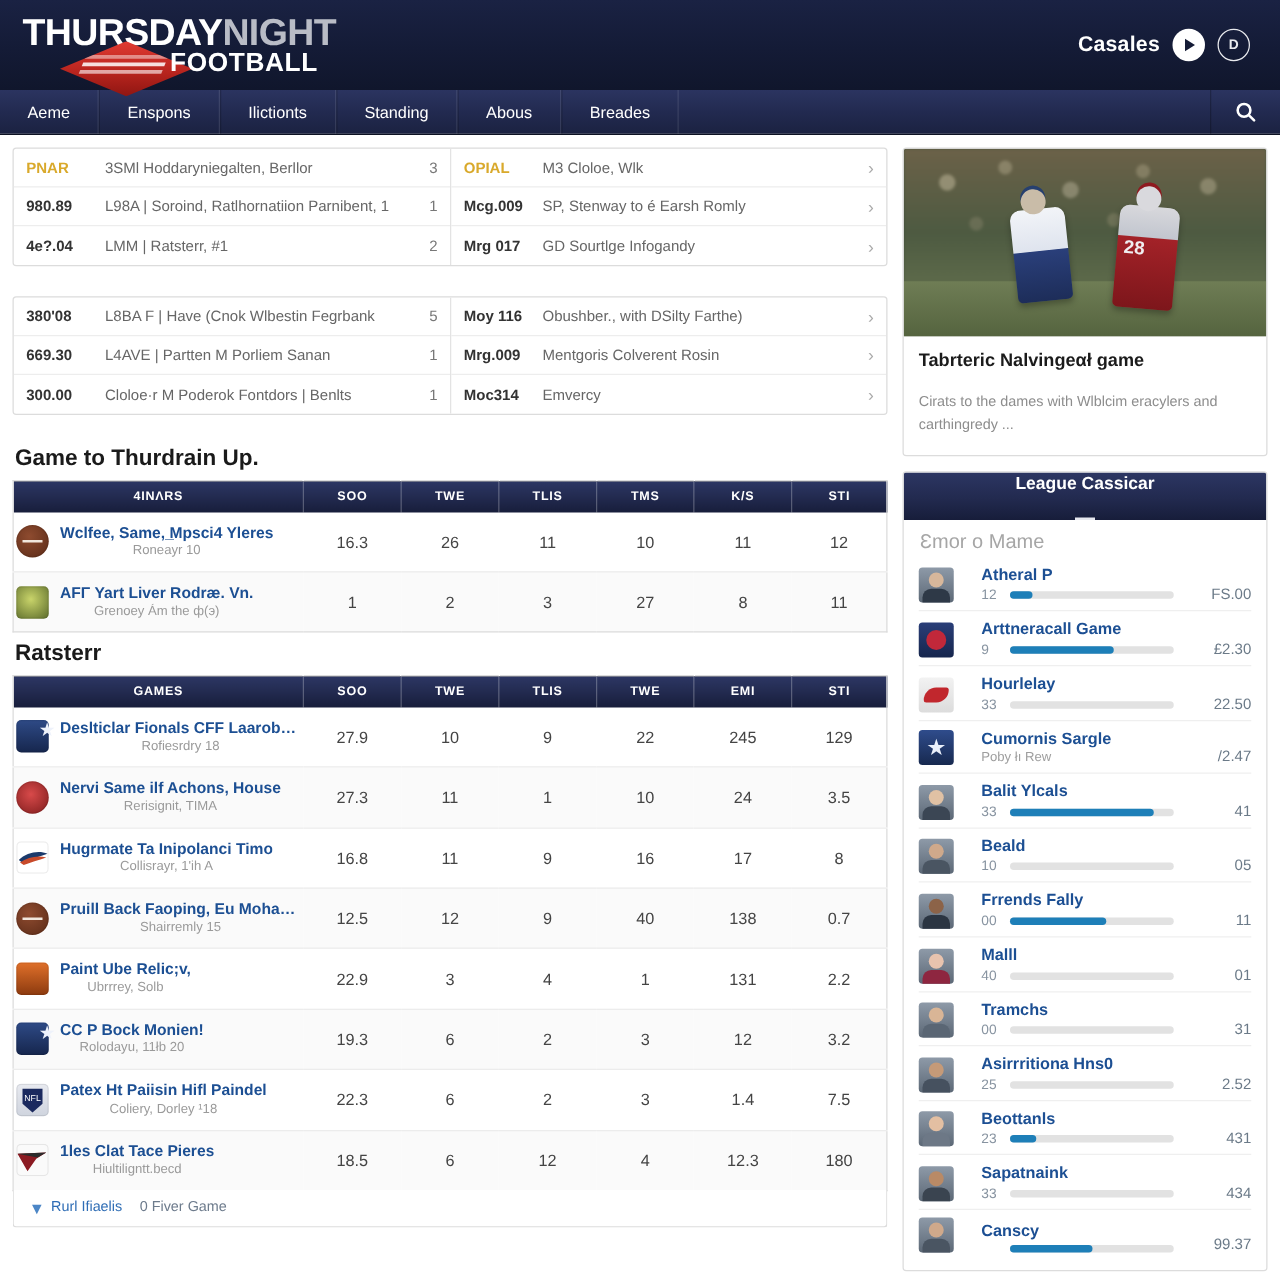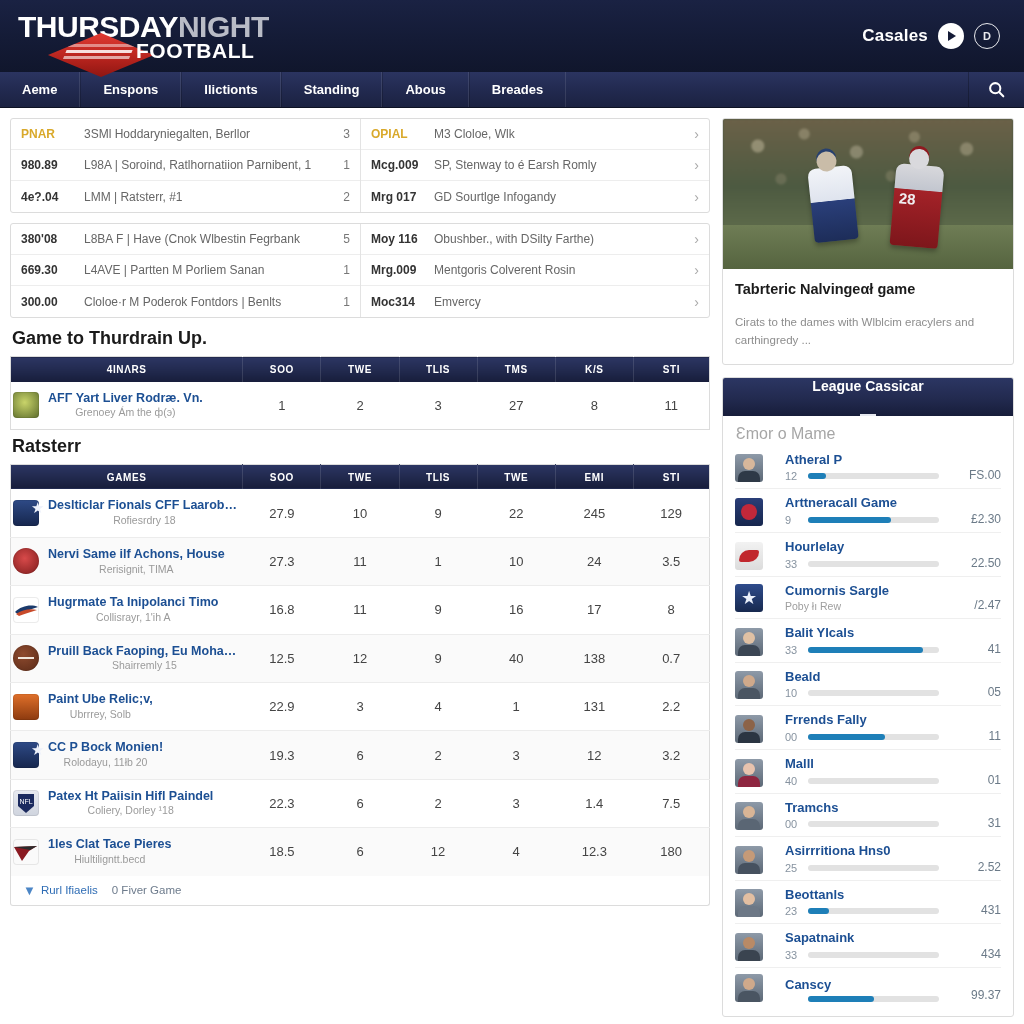--- a/index.html
+++ b/index.html
@@ -63,42 +63,42 @@
   
   .navbar{
     height:36px;
     background:linear-gradient(180deg,#2b3460 0%,#222a50 50%,#1b2241 100%);
     border-bottom:1px solid #0d1223;
     display:flex; align-items:stretch;
   }
   .nav-item{
     padding:0 22px;
     display:flex;align-items:center;
-    color:#ffffff; font-size:13px; font-weight:bold;
+    color:#ffffff; font-size:13px; font-weight:normal;
     border-right:1px solid rgba(255,255,255,.10);
     border-left:1px solid rgba(0,0,0,.18);
     cursor:pointer; white-space:nowrap;text-align:right;
   }
   .nav-item:first-child{border-left:none;}
   .nav-spacer{flex:1;}
   .nav-search{
     width:56px;display:flex;align-items:center;justify-content:center;
     border-left:1px solid rgba(0,0,0,.25);
   }
   .nav-search svg{ fill:none; stroke:#fff; stroke-width:2.4; }
 
   
   .page{ display:flex; padding:10px 10px 0 10px; gap:12px; height:916px; }
   .col-main{ width:700px; flex:none; }
   .col-side{ width:292px; flex:none; }
 
   
   .score-block{
     background:#fff;border:1px solid #dcdcdc;border-radius:3px;
-    display:flex; margin-bottom:10px; overflow:hidden;
+    display:flex; margin-bottom:24px; overflow:hidden;
   }
   .score-col{ width:50%; }
   .score-col + .score-col{ border-left:1px solid #e3e3e3;}
   .score-row{
     display:flex;align-items:center;gap:9px;
     height:31px; padding:0 10px;
     border-bottom:1px solid #ededed;
     font-size:12px; color:#555;
   }
   .score-row:last-child{border-bottom:none;}
@@ -409,20 +409,37 @@
           <th>TLIS</th>
           <th>TMS</th>
           <th>K/S</th>
           <th>STI</th>
         </tr>
       </thead>
       <tbody>
         <tr>
           <td class="cell-team">
             <div class="team">
+              <div class="team-logo ball"></div>
+              <div class="team-txt">
+                <div class="team-name">Wclfee, Same, ̲Mpsci4 Yleres</div>
+                <div class="team-sub">Roneayr 10</div>
+              </div>
+            </div>
+          </td>
+          <td>16.3</td>
+          <td>26</td>
+          <td>11</td>
+          <td>10</td>
+          <td>11</td>
+          <td>12</td>
+        </tr>
+        <tr>
+          <td class="cell-team">
+            <div class="team">
               <div class="team-logo green"></div>
               <div class="team-txt">
                 <div class="team-name">AFΓ Yart Liver Rodræ. Vn.</div>
                 <div class="team-sub">Grenoey Ám the ф(э)</div>
               </div>
             </div>
           </td>
           <td>1</td>
           <td>2</td>
           <td>3</td>

